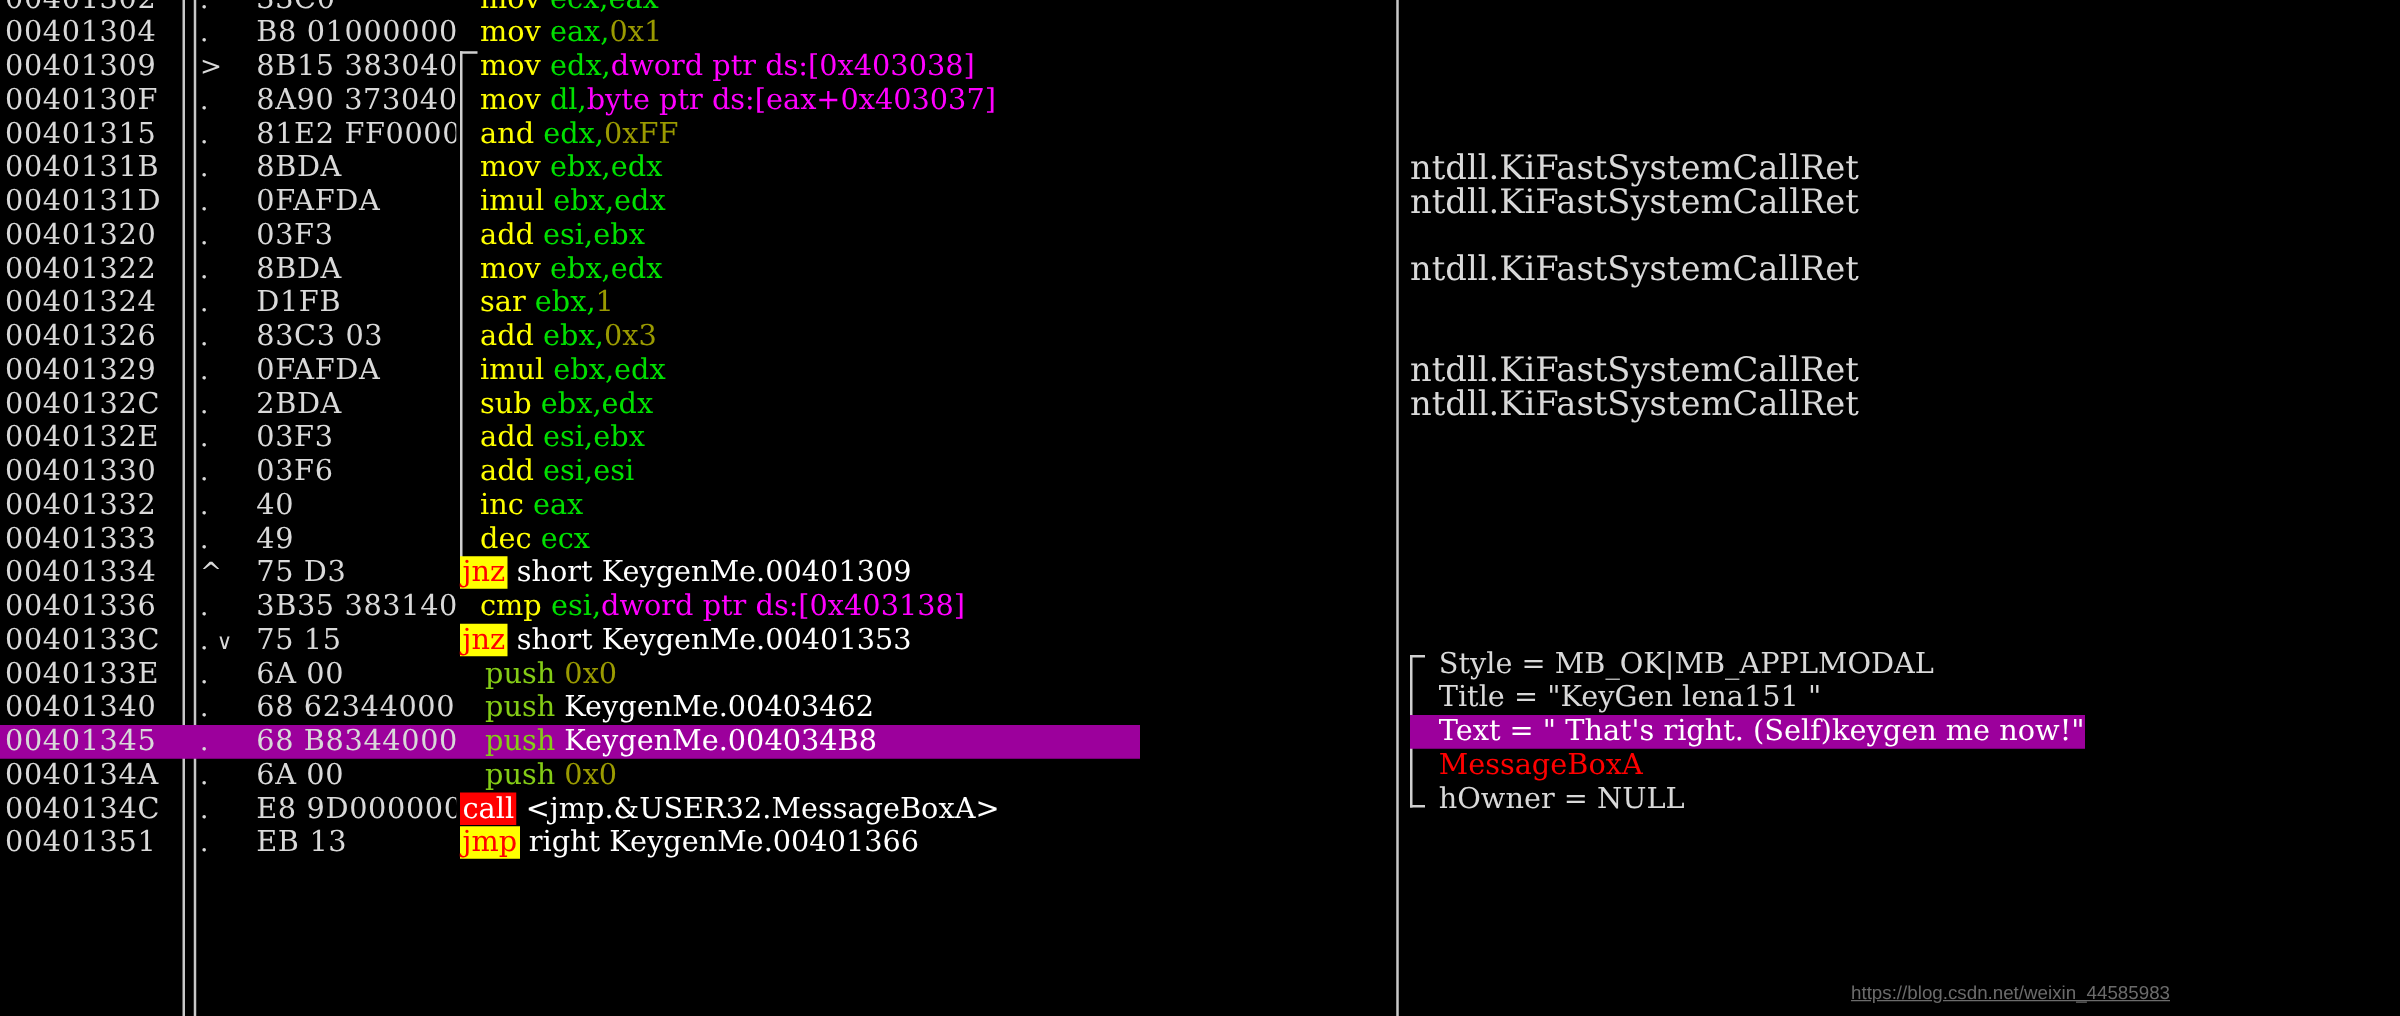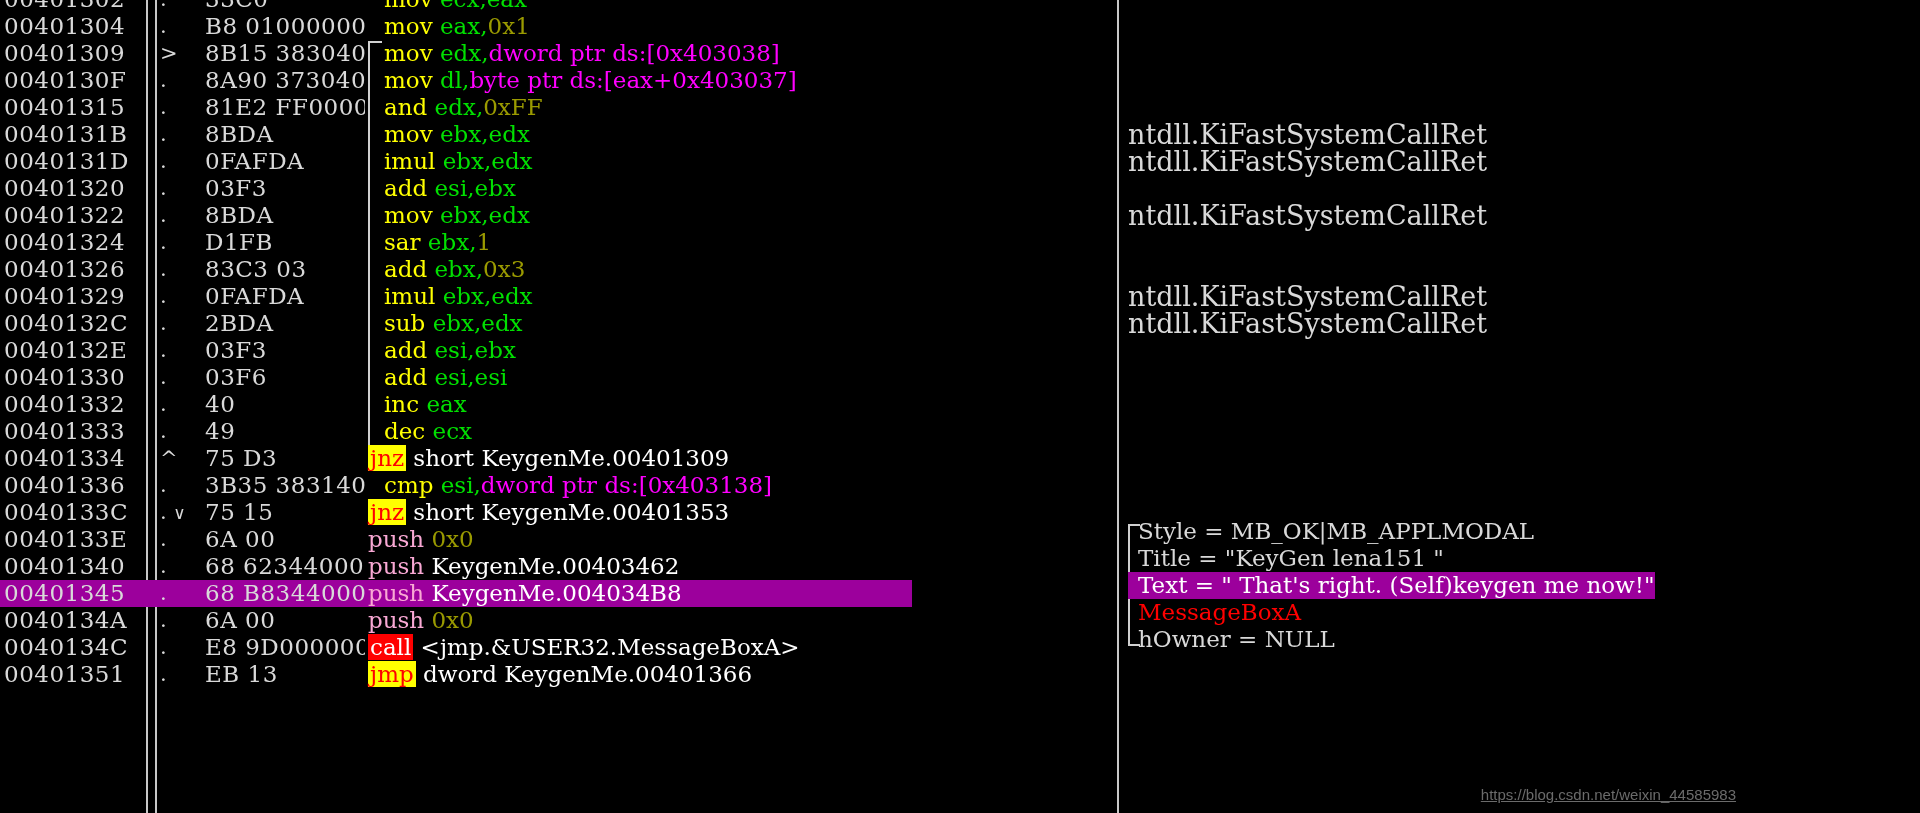--- a/index.html
+++ b/index.html
@@ -106,21 +106,21 @@
     position: absolute;
     left: 1128px;
     top: 0;
     z-index: 2;
     color: #d9d9d9;
     font-size: 27px;
   }
 
   
   .mn        { color: #ffff00; margin-left: 16px; }     
-  .mn-push   { color: #f9a8d4; }     
+  .mn-push   { color: #84cc16; margin-left: 20px; }     
   .mn-jcc    { color: #ff0000; background: #ffff00; padding: 0 2px; }
   .mn-call   { color: #ffffff; background: #ff0000; padding: 0 2px; }
   .reg       { color: #00e000; }
   .imm       { color: #9a9a00; }
   .mem       { color: #ff00ff; }
   .plain     { color: #ffffff; }
   .punc      { color: #00e000; }
 
   
   .brk {
@@ -160,21 +160,21 @@
     left: 1128px;
     z-index: 2;
     font-size: 23px;
     white-space: nowrap;
   }
   .arg-line {
     position: relative;
     height: 27px;
     line-height: 27px;
     color: #d9d9d9;
-    padding-left: 10px;
+    padding-left: 23px;
   }
   .arg-line.hl {
     background: #9c009c;
     color: #ffffff;
   }
   .arg-line.api { color: #ff0000; }
 
   
   #watermark {
     position: absolute;
@@ -350,21 +350,21 @@
       <div class="row">
         <div class="addr">0040134C</div>
         <div class="mark">.</div>
         <div class="hex">E8 9D000000</div>
         <div class="dis"><span class="mn-call">call</span><span class="plain"> &lt;jmp.&amp;USER32.MessageBoxA&gt;</span></div>
       </div>
       <div class="row">
         <div class="addr">00401351</div>
         <div class="mark">.</div>
         <div class="hex">EB 13</div>
-        <div class="dis"><span class="mn-jcc">jmp</span><span class="plain"> dword KeygenMe.00401366</span></div>
+        <div class="dis"><span class="mn-jcc">jmp</span><span class="plain"> right KeygenMe.00401366</span></div>
       </div>
     </div>
 
   <div class="brk" id="brk-loop" style="left:368px; top:41px; width:18px; height:419px;">
     <div class="h" style="left:0; top:0; width:14px;"></div>
     <div class="v" style="left:0; top:0; height:419px;"></div>
     <div class="h" style="left:0; top:417px; width:14px;"></div>
   </div>
 
   <div id="arg-bracket" style="left:1128px; top:524px; width:16px; height:122px;">

